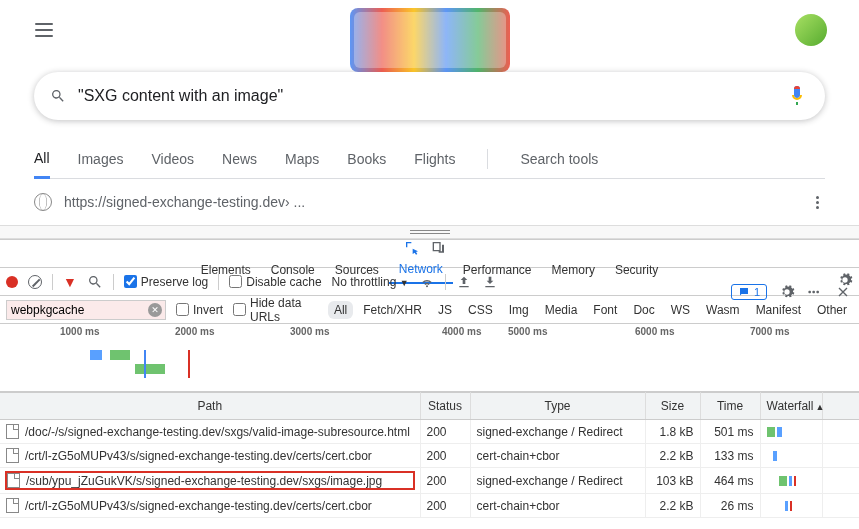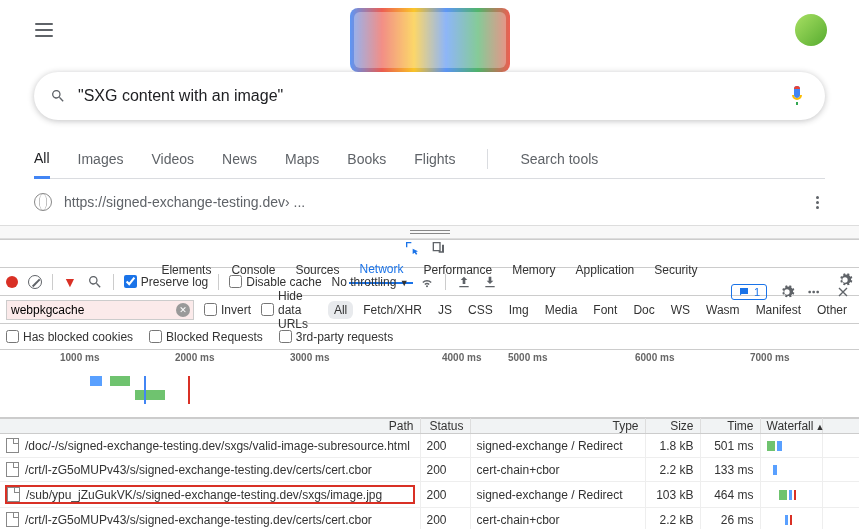--- a/index.html
+++ b/index.html
@@ -47,37 +47,37 @@
 .dt-toolbar .sep { width: 1px; height: 16px; background: #ccc; }
 .rec-dot { width: 12px; height: 12px; background: #d93025; border-radius: 50%; }
 .clear-circle { width: 14px; height: 14px; border: 1.5px solid #5f6368; border-radius: 50%; position: relative; }
 .clear-circle::after { content:''; position:absolute; width:10px; height:1.5px; background:#5f6368; top:6px; left:2px; transform: rotate(-45deg); }
 .filter-icon { color: #d93025; font-size: 14px; }
 .chk { display: flex; align-items: center; gap: 4px; }
 .chk input { accent-color: #1a73e8; }
 
 .filter-bar { display: flex; align-items: center; height: 28px; border-bottom: 1px solid #ccc; padding: 0 6px; gap: 10px; flex-wrap: nowrap; }
 .filter-input-wrap { position: relative; display: flex; align-items: center; }
-.filter-input { width: 188px; padding: 2px 20px 2px 4px; border: 1px solid #ccc; background: #fbeaea; font-size: 12px; }
+.filter-input { width: 160px; padding: 2px 20px 2px 4px; border: 1px solid #ccc; background: #fbeaea; font-size: 12px; }
 .filter-clear { position: absolute; right: 4px; width: 14px; height: 14px; border-radius: 50%; background: #999; color: #fff; display: flex; align-items: center; justify-content: center; font-size: 9px; cursor: pointer; }
 .type-pill { padding: 2px 6px; cursor: pointer; }
 .type-pill.active { background: #e8eaed; border-radius: 6px; }
 
 .filter-bar2 { display: flex; align-items: center; height: 26px; border-bottom: 1px solid #ccc; padding: 0 6px; gap: 16px; }
 
 .timeline { height: 68px; border-bottom: 1px solid #ccc; position: relative; background: #fff; }
 .tick { position: absolute; top: 2px; font-size: 10px; color: #666; font-weight: bold; }
 .tl-box1 { position:absolute; top:26px; left:90px; width:12px; height:10px; background:#59a0ff; }
 .tl-box2 { position:absolute; top:26px; left:110px; width:20px; height:10px; background:#6fc36f; }
 .tl-box3 { position:absolute; top:40px; left:135px; width:30px; height:10px; background:#6fc36f; }
 .tl-line1 { position:absolute; top:26px; left:188px; width:2px; height:28px; background:#d93025; }
 .tl-line2 { position:absolute; top:26px; left:144px; width:2px; height:28px; background:#4285f4; }
 
 .net-table { width: 100%; border-collapse: collapse; font-size: 12px; table-layout: fixed; }
-.net-table th { text-align: right; padding: 0 6px; border-right: 1px solid #ddd; border-bottom: 1px solid #ccc; border-top: 1px solid #ccc; background: #f1f3f4; font-weight: normal; color: #333; position: relative; }
+.net-table th { text-align: center; padding: 6px 6px; border-right: 1px solid #ddd; border-bottom: 1px solid #ccc; border-top: 1px solid #ccc; background: #f1f3f4; font-weight: normal; color: #333; position: relative; }
 .net-table td { padding: 4px 6px; border-right: 1px solid #eee; border-bottom: 1px solid #eee; white-space: nowrap; overflow: hidden; text-overflow: ellipsis; }
 .net-table th:last-child, .net-table td:last-child { border-right: none; }
 .path-cell { display: flex; align-items: center; gap: 6px; }
 .doc-icon { width: 13px; height: 15px; border: 1px solid #888; display: inline-block; position: relative; }
 .doc-icon::after { content:''; position:absolute; top:0; right:0; width:4px; height:4px; background:#fff; border-left:1px solid #888; border-bottom:1px solid #888; }
 .highlighted-row td:first-child .path-cell { outline: 2px solid #d93025; outline-offset: -1px; padding: 1px; }
 .wf-cell { display: flex; gap: 2px; align-items: center; height: 14px; }
 .wf-bar { height: 10px; }
 .size-col { text-align: right; }
 .time-col { text-align: right; }
@@ -155,21 +155,20 @@
         </svg>
       <div class="sep"></div>
     </div>
     <div id="dtpanels" style="display:flex">
         <div class="dt-tab">Elements</div>
         <div class="dt-tab">Console</div>
         <div class="dt-tab">Sources</div>
         <div class="dt-tab active">Network</div>
         <div class="dt-tab">Performance</div>
         <div class="dt-tab">Memory</div>
-        <div class="dt-tab">Application</div>
         <div class="dt-tab">Security</div>
       </div>
     <svg class="svg-icon" style="margin-left:6px" viewBox="0 0 24 24">
         <path d="M8 10l4 4 4-4H8z"></path>
         <path d="M8 6l4 4 4-4H8z"></path>
       </svg>
     <div class="dt-right-icons">
       <div class="comment-badge">
         <svg width="12" height="12" viewBox="0 0 24 24">
             <path fill="#1a73e8" d="M4 4h16v12H7l-3 3V4z"></path>
@@ -244,34 +243,20 @@
         <div class="type-pill">Media</div>
         <div class="type-pill">Font</div>
         <div class="type-pill">Doc</div>
         <div class="type-pill">WS</div>
         <div class="type-pill">Wasm</div>
         <div class="type-pill">Manifest</div>
         <div class="type-pill">Other</div>
       </div>
   </div>
 
-  <div class="filter-bar2">
-    <label class="chk">
-        <input type="checkbox" style="">
-        <span>Has blocked cookies</span>
-      </label>
-    <label class="chk">
-        <input type="checkbox" style="">
-        <span>Blocked Requests</span>
-      </label>
-    <label class="chk">
-        <input type="checkbox" style="">
-        <span>3rd-party requests</span>
-      </label>
-  </div>
 
   <div class="timeline" id="timeline">
     <div class="tl-box1"></div>
       <div class="tl-box2"></div>
       <div class="tl-box3"></div>
     <div class="tl-line1"></div>
       <div class="tl-line2"></div>
   <div class="tick" style="left: 60px;">1000 ms</div>
       <div class="tick" style="left: 175px;">2000 ms</div>
       <div class="tick" style="left: 290px;">3000 ms</div>

